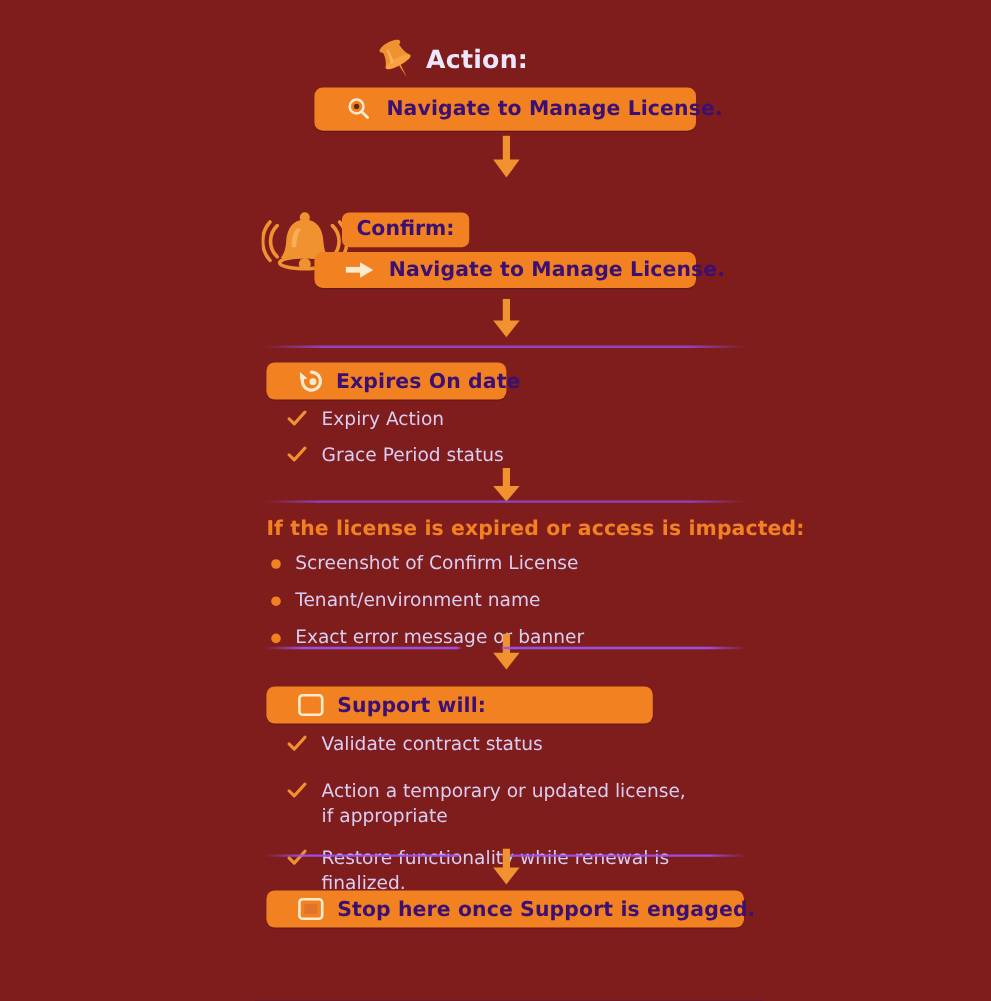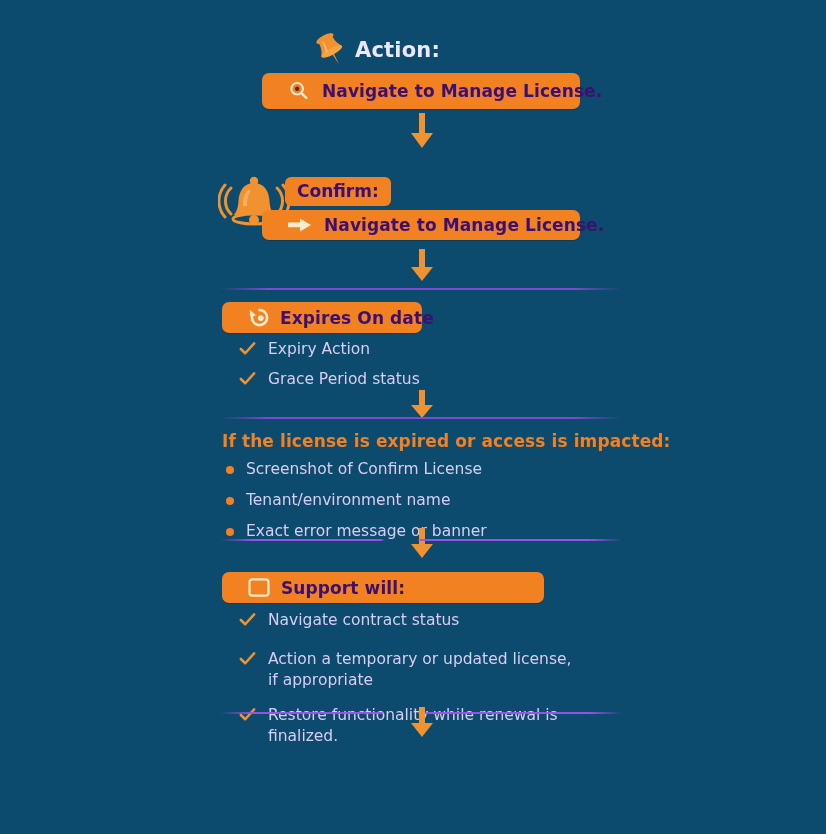--- a/index.html
+++ b/index.html
@@ -11,21 +11,21 @@
     height: 834px;
     background: #2d0a6b;
     font-family: "DejaVu Sans", sans-serif;
     overflow: hidden;
   }
 
   .canvas {
     position: relative;
     width: 826px;
     height: 834px;
-    background: #0c4a6e;
+    background: #7f1d1d;
   }
 
   
   .row-center {
     display: flex;
     align-items: center;
     justify-content: center;
   }
 
   .bar {
@@ -273,21 +273,21 @@
     <span class="bar-text">Support will:</span>
   </div>
 
   <ul class="list abs" style="left:238px; top:610px; width:390px;">
     <li style="margin-bottom:14px;">
       <span class="check">
         <svg viewBox="0 0 20 20" width="19" height="19">
             <path d="M3 10.5 L7.6 15 L17 4.6" fill="none" stroke="#f0922f" stroke-width="2.7" stroke-linecap="round" stroke-linejoin="round"></path>
           </svg>
       </span>
-      <span class="li-text">Navigate contract status</span>
+      <span class="li-text">Validate contract status</span>
     </li>
     <li style="margin-bottom:14px;">
       <span class="check">
         <svg viewBox="0 0 20 20" width="19" height="19">
             <path d="M3 10.5 L7.6 15 L17 4.6" fill="none" stroke="#f0922f" stroke-width="2.7" stroke-linecap="round" stroke-linejoin="round"></path>
           </svg>
       </span>
       <span class="li-text">Action a temporary or updated license,
 if appropriate</span>
     </li>
@@ -303,14 +303,23 @@
 
   <div class="abs divider split" style="left:220px; top:712px; width:402px;"></div>
 
   <div class="abs" style="left:409px; top:707px;">
     <svg viewBox="0 0 26 32" width="26" height="32">
       <rect x="10" y="0" width="6" height="17" fill="#f0922f"></rect>
       <path d="M2 16 L24 16 L13 30 Z" fill="#f0922f"></path>
     </svg>
   </div>
 
+  <div class="abs bar" style="left:222px; top:742px; width:398px; height:31px;">
+    <span style="flex:0 0 auto;display:block;width:22px;height:19px;margin-right:11px;">
+      <svg viewBox="0 0 24 21" width="22" height="19">
+        <rect x="1.5" y="1.5" width="21" height="18" rx="3" fill="none" stroke="#fbeacb" stroke-width="2.4"></rect>
+        <rect x="6" y="6" width="12" height="9" rx="1.5" fill="#e0752a"></rect>
+      </svg>
+    </span>
+    <span class="bar-text">Stop here once Support is engaged.</span>
+  </div>
 
 </div>
 
 </body></html>

